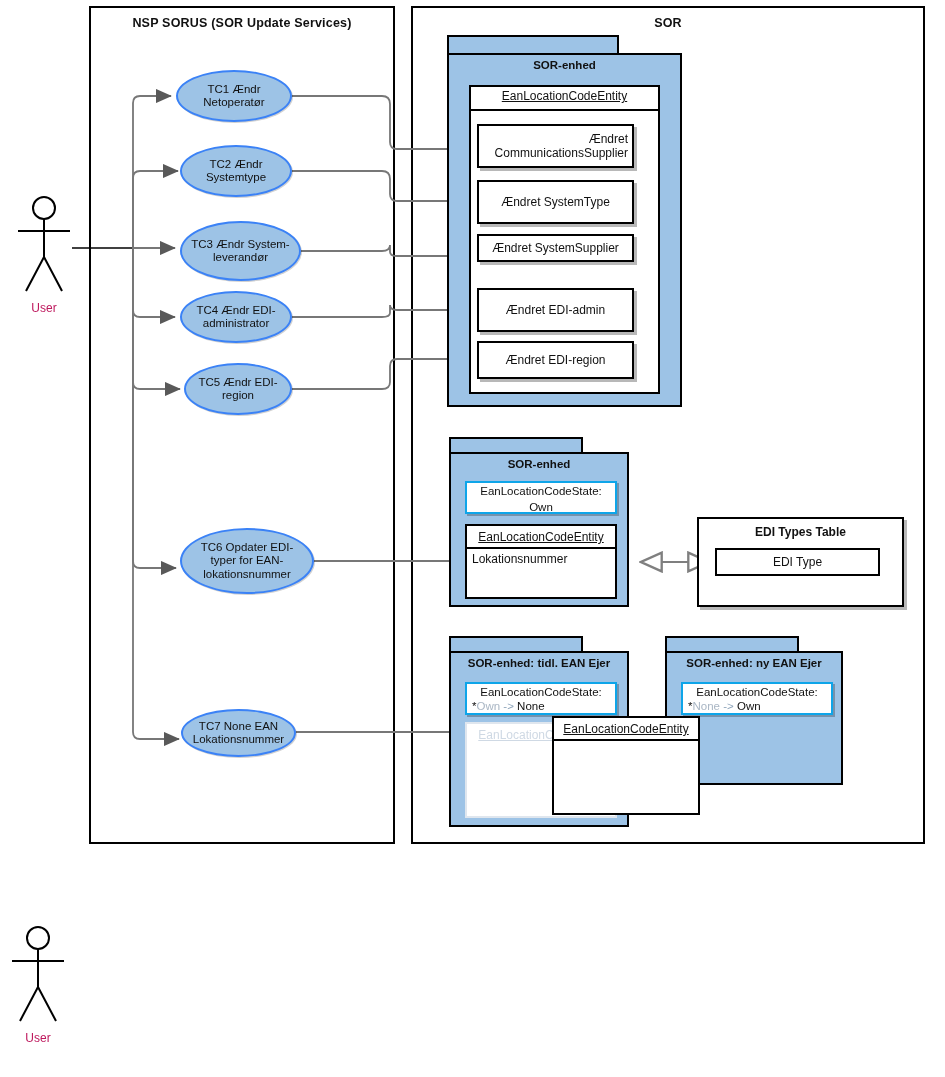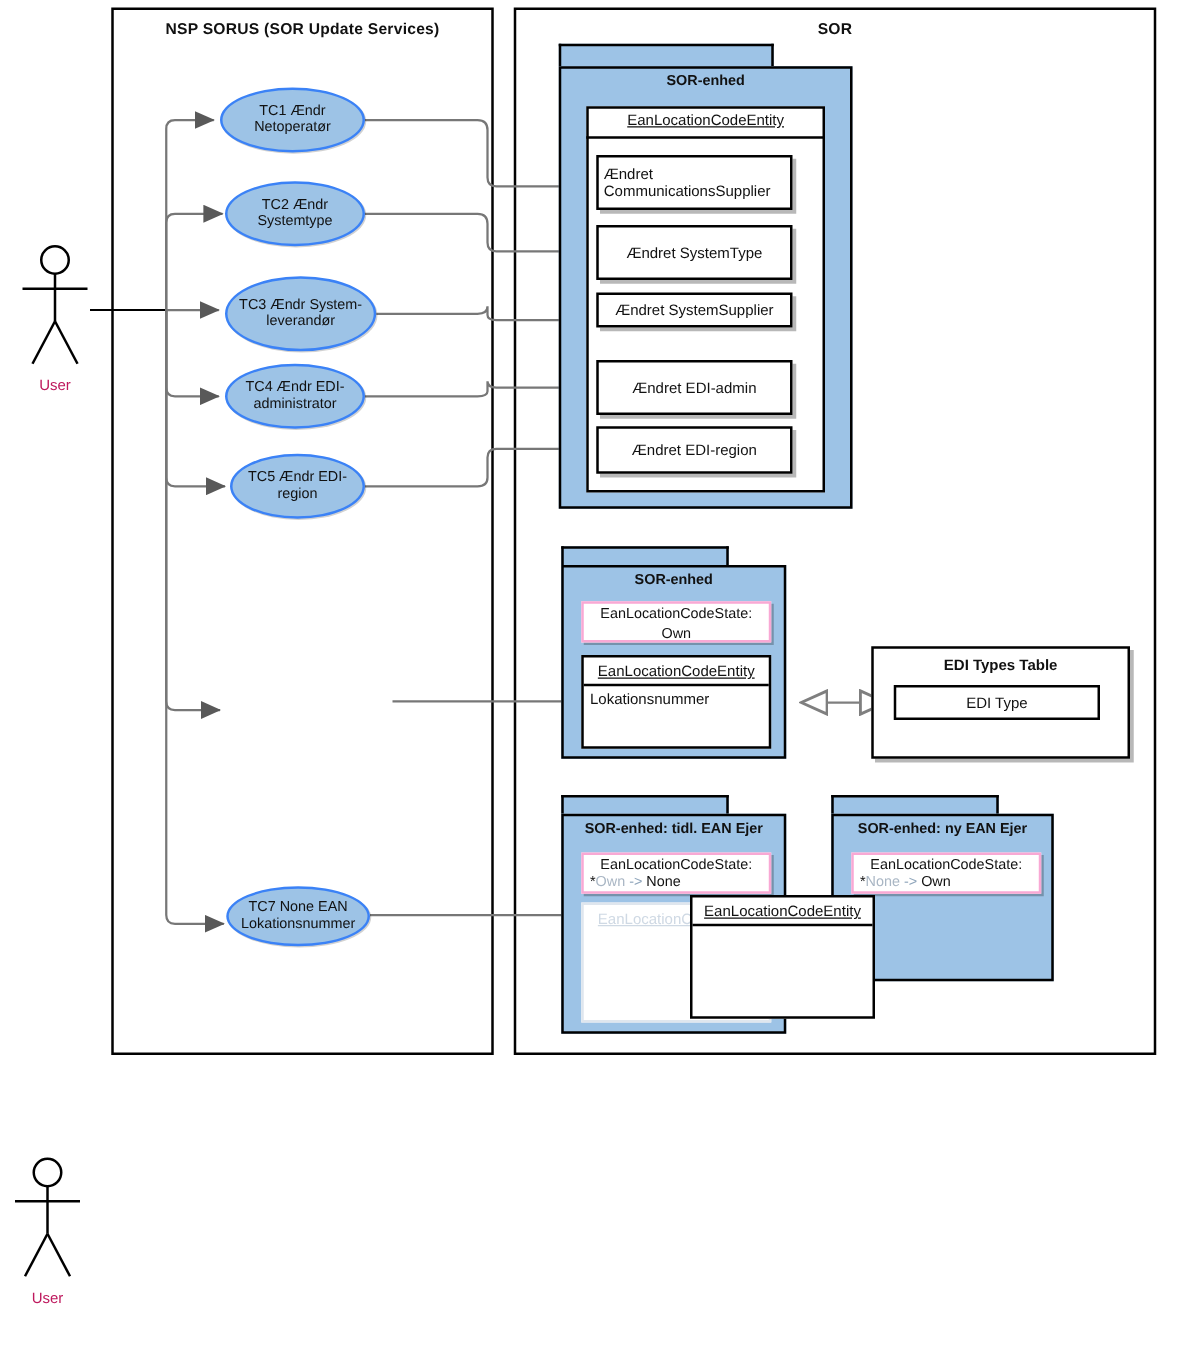--- a/index.html
+++ b/index.html
@@ -87,34 +87,34 @@
     font-size: 12px;
     color: #111;
     text-decoration: underline;
     padding: 4px 2px 3px;
   }
   .wbox-head-sep { border-bottom: 2px solid #000; }
   .wbox-center {
     display: flex;
     align-items: center;
     justify-content: center;
-    text-align: left;
+    text-align: right;
     font-size: 12px;
     line-height: 14px;
     color: #111;
     padding: 0 4px;
   }
   .wbox-left {
     font-size: 12px;
     color: #111;
     padding: 3px 5px;
   }
   .state-box {
     background: #fff;
-    border: 2px solid #f9a8d4;
+    border: 2px solid #0ea5e9;
     font-size: 11.5px;
     line-height: 13.5px;
     color: #111;
     box-shadow: 2px 2px 0 rgba(0,0,0,0.25);
   }
   .state-title { text-align: center; padding-top: 2px; }
   .state-val { padding-left: 5px; }
   .faded { color: #a9b6c4; }
   .arrowglyph { color: #8fa5bb; }
 
@@ -230,20 +230,23 @@
   </div>
 
   <div class="abs usecase" style="left:180px; top:291px; width:112px; height:52px;">
     <span>TC4 Ændr EDI-administrator</span>
   </div>
 
   <div class="abs usecase" style="left:184px; top:363px; width:108px; height:52px;">
     <span>TC5 Ændr EDI-region</span>
   </div>
 
+  <div class="abs usecase" style="left:180px; top:528px; width:134px; height:66px;">
+    <span>TC6 Opdater EDI-typer for EAN-lokationsnummer</span>
+  </div>
 
   <div class="abs usecase" style="left:181px; top:709px; width:115px; height:48px;">
     <span>TC7 None EAN Lokationsnummer</span>
   </div>
 
   <div class="abs pkg-tab" style="left:447px; top:35px; width:172px; height:18px;"></div>
   <div class="abs pkg-body" style="left:447px; top:53px; width:235px; height:354px;">
     <div class="pkg-title">SOR-enhed</div>
   </div>
 

